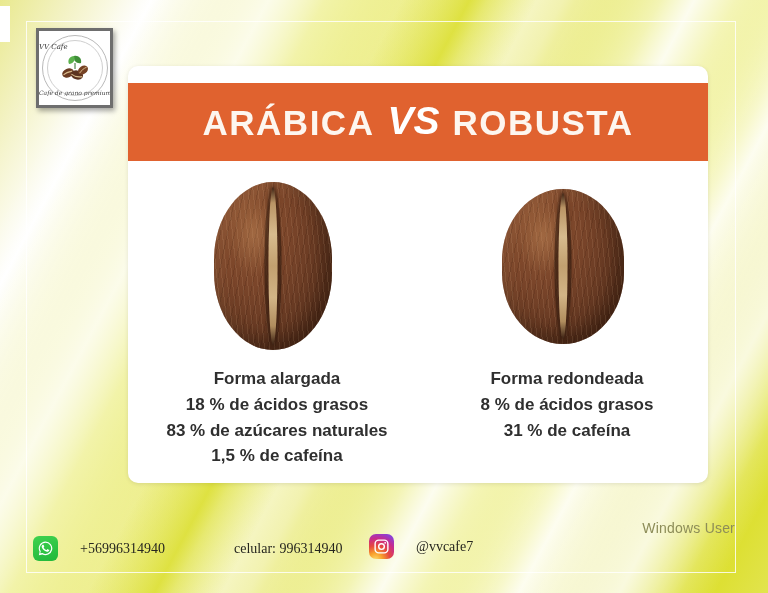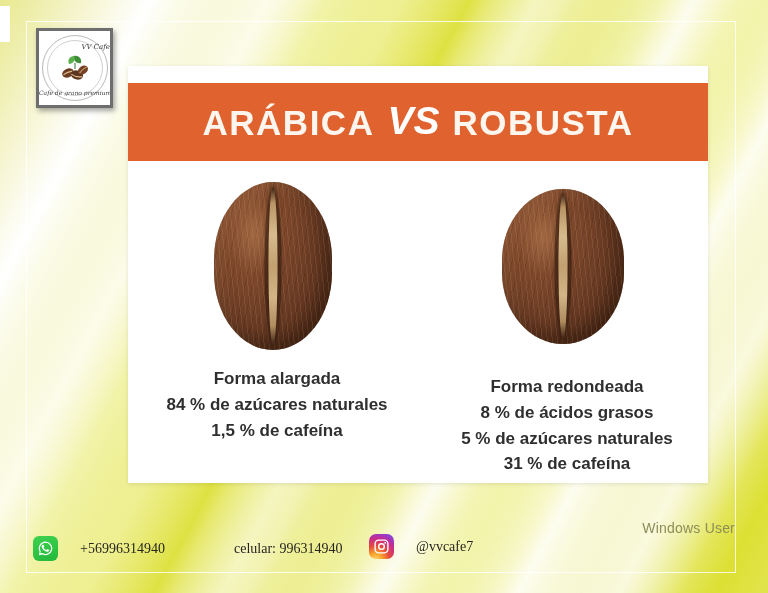--- a/index.html
+++ b/index.html
@@ -112,21 +112,21 @@
     position: absolute;
     left: 50%; top: 50%;
     transform: translate(-50%,-50%);
     width: 54px; height: 54px;
     border: 1px solid #cfcfcf;
     border-radius: 50%;
   }
   .logo-script {
     position: absolute;
     left: 0; width: 100%;
-    text-align: right;
+    text-align: left;
     font-family: "DejaVu Serif", serif;
     font-style: italic;
     color: #3a3a3a;
     white-space: nowrap;
     overflow: hidden;
   }
   #logo-script-top { top: 12px; font-size: 7px; }
   #logo-script-bottom { bottom: 9px; font-size: 6px; }
   #logo-art {
     position: absolute;
@@ -135,20 +135,21 @@
     width: 40px; height: 30px;
   }
 
   
   #panel {
     position: absolute;
     left: 128px; top: 66px;
     width: 580px; height: 417px;
     background: #ffffff;
     box-shadow: 0 1px 4px rgba(0,0,0,.10);
+    border-radius: 10px;
   }
 
   
   #header-band {
     position: absolute;
     left: 0; top: 17px;
     width: 580px; height: 78px;
     background: #e0622f;
     display: flex;
     align-items: center;
@@ -252,21 +253,21 @@
     position: absolute;
     top: 0;
     width: 290px;
     text-align: center;
     color: #2f2f2f;
     font-size: 17px;
     font-weight: bold;
     line-height: 1.52;
   }
   #text-col-arabica { left: 0; }
-  #text-col-robusta { left: 290px; margin-top: 8px; }
+  #text-col-robusta { left: 290px; }
   .text-col div { white-space: nowrap; padding-left: 8px; }
 
   
   #contact-bar {
     position: absolute;
     left: 0; top: 530px;
     width: 768px; height: 40px;
   }
   .contact-item {
     position: absolute;
@@ -367,27 +368,27 @@
           <div class="bean-body"></div>
           <div class="bean-crack-shadow"></div>
           <div class="bean-crack"></div>
         </div>
       </div>
     </div>
 
     <div id="text-row">
       <div class="text-col" id="text-col-arabica">
         <div>Forma alargada</div>
-        <div>84 % de azúcares naturales</div>
+        <div>18 % de ácidos grasos</div>
+        <div>83 % de azúcares naturales</div>
         <div>1,5 % de cafeína</div>
       </div>
       <div class="text-col" id="text-col-robusta">
         <div>Forma redondeada</div>
         <div>8 % de ácidos grasos</div>
-        <div>5 % de azúcares naturales</div>
         <div>31 % de cafeína</div>
       </div>
     </div>
 
   </div>
 
   <div id="windows-user">Windows User</div>
 
   <div id="contact-bar">
 

